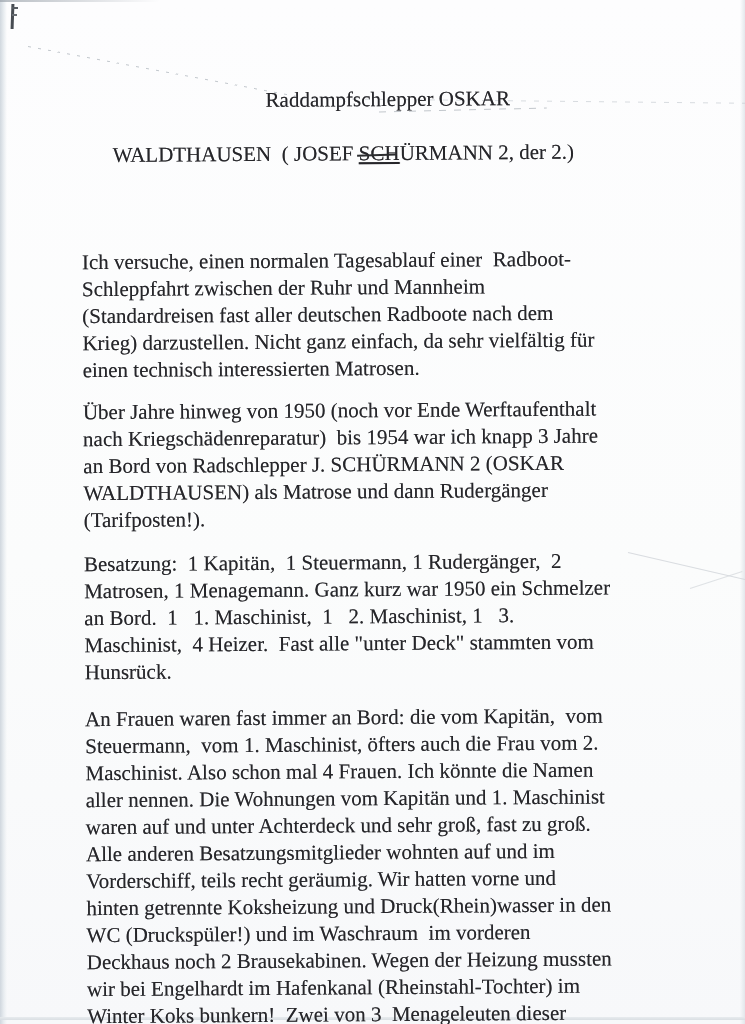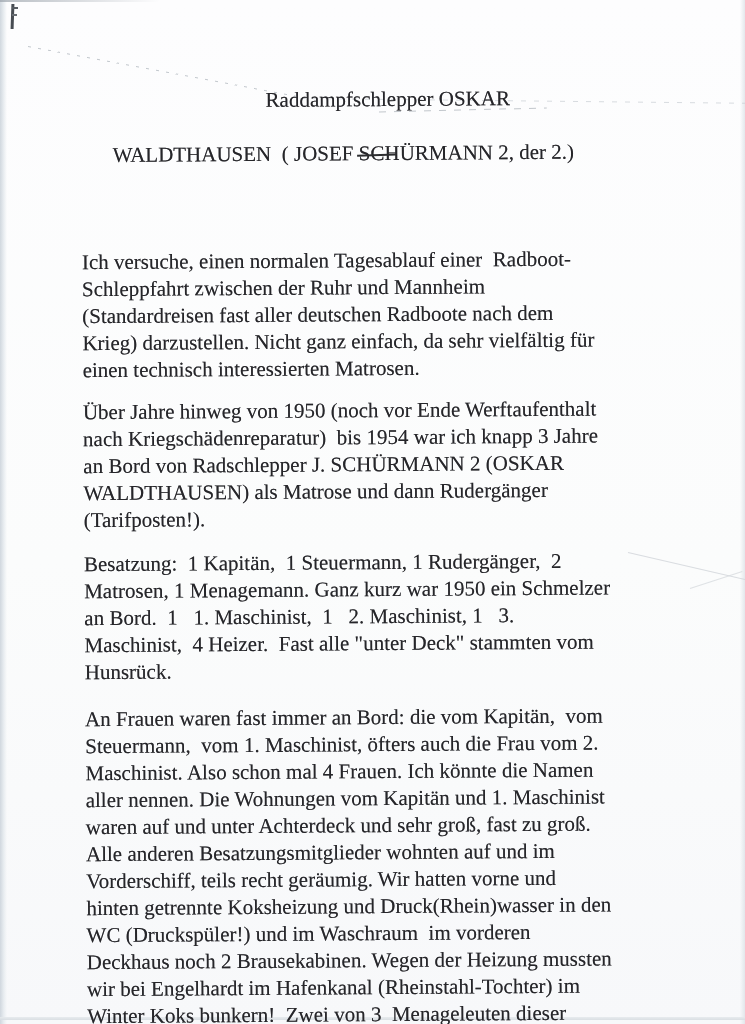--- a/index.html
+++ b/index.html
@@ -82,21 +82,21 @@
   
   .content {
     position: absolute; left: 84px; top: 86px; width: 614px;
     transform: rotate(-0.4deg);
     font-size: 21px; line-height: 27px;
     text-shadow: 0 0 0.5px rgba(40,40,45,0.55);
   }
   .title-block { margin: 0 0 26px 0; }
   .title-line1 { text-align: center; white-space: pre-wrap; }
   .title-line2 { white-space: pre-wrap; position: relative; }
-  .struck { position: relative; }
+  .struck { position: relative; text-decoration: underline; }
   .struck::after {
     content: ""; position: absolute; left: -2px; right: 4px; top: 54%;
     height: 2px; background: #2c2d30; transform: rotate(-1.5deg);
   }
   .dash-artifact {
     position: absolute; top: -3px; left: 298px; width: 168px; height: 1px;
     background: repeating-linear-gradient(90deg, #a8afb6 0 7px, rgba(255,255,255,0) 7px 15px);
     opacity: .7; transform: rotate(-1deg);
   }
   p.para { margin: 0; white-space: pre-wrap; }

